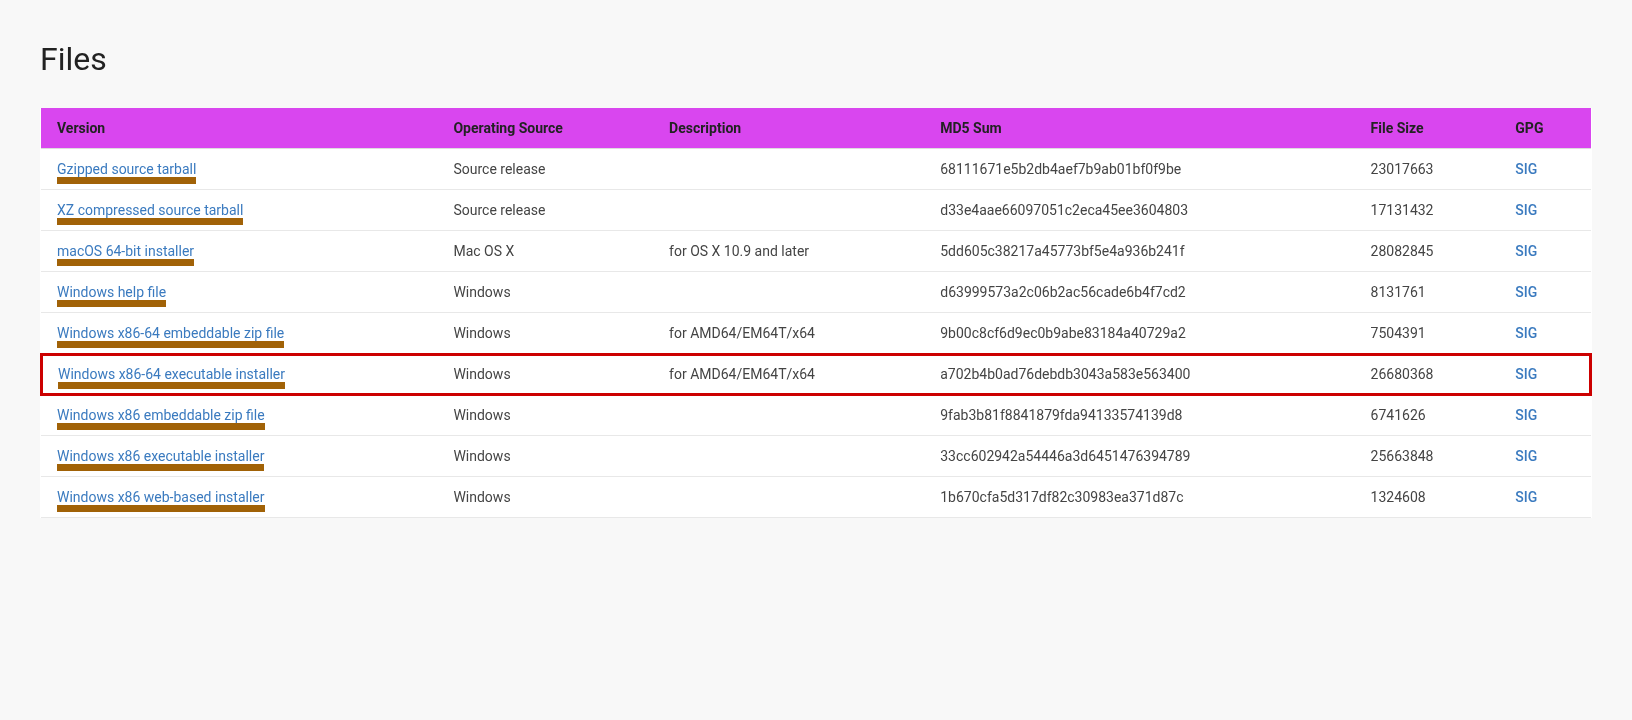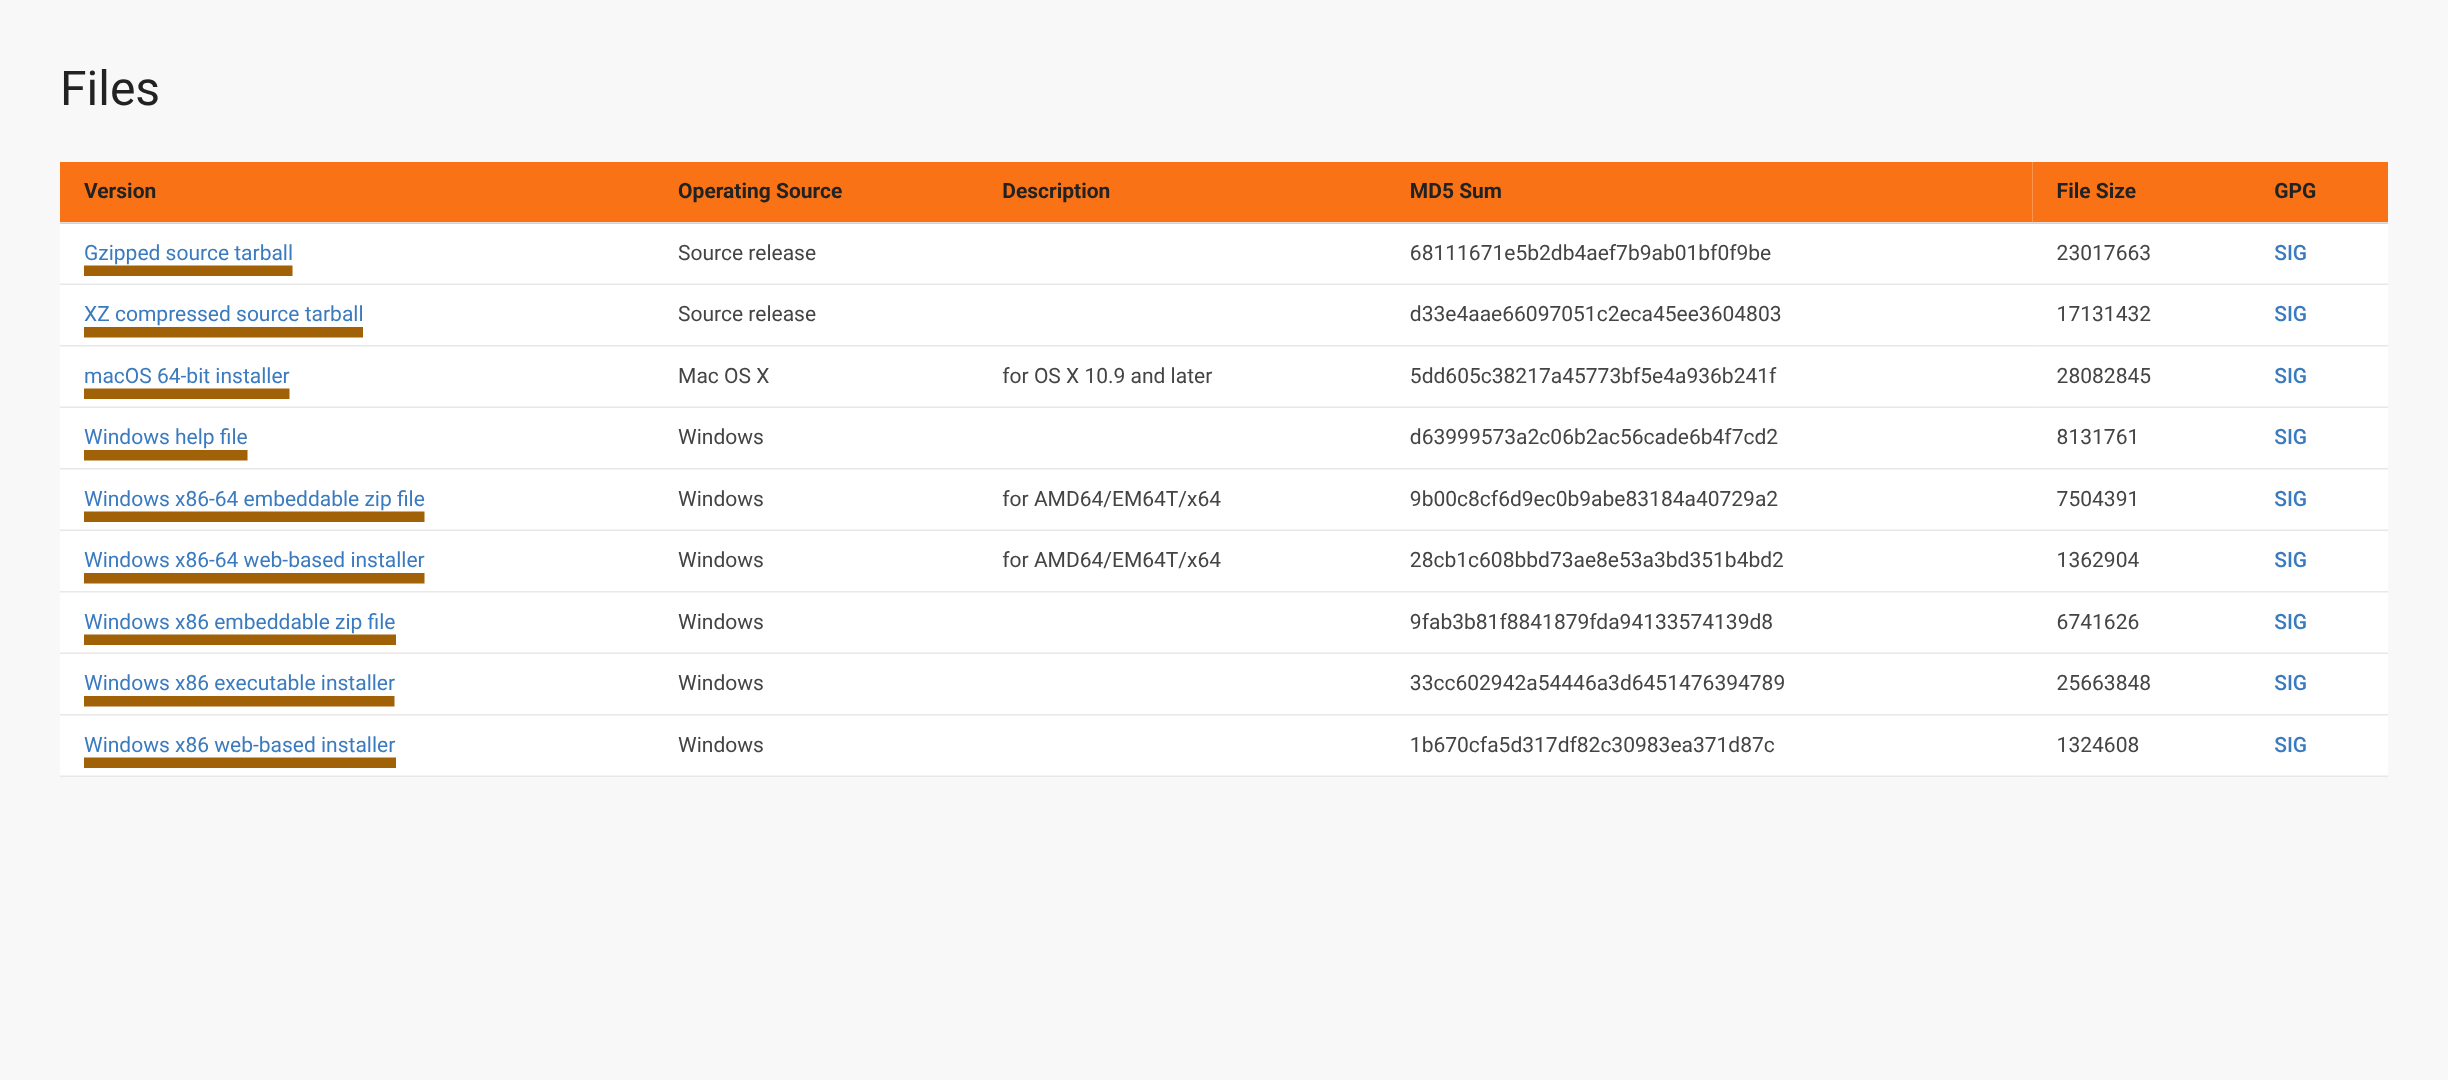--- a/index.html
+++ b/index.html
@@ -23,21 +23,21 @@
       margin-bottom: 30px;
     }
 
     table {
       width: 100%;
       border-collapse: collapse;
       background: #fff;
     }
 
     thead tr {
-      background-color: #f97316;
+      background-color: #d946ef;
     }
 
     thead th {
       text-align: left;
       padding: 12px 16px;
       font-weight: 700;
       font-size: 14px;
       color: #222;
       border-bottom: 1px solid #ddd;
     }
@@ -137,26 +137,26 @@
         <td><a href="#" class="sig-link">SIG</a></td>
       </tr>
       <tr>
         <td class="link-cell"><a href="#">Windows x86-64 embeddable zip file</a></td>
         <td>Windows</td>
         <td>for AMD64/EM64T/x64</td>
         <td>9b00c8cf6d9ec0b9abe83184a40729a2</td>
         <td>7504391</td>
         <td><a href="#" class="sig-link">SIG</a></td>
       </tr>
-      <tr>
-        <td class="link-cell"><a href="#">Windows x86-64 web-based installer</a></td>
+      <tr class="highlighted-row" style="outline: rgb(204, 0, 0) solid 2px; outline-offset: -1px;">
+        <td class="link-cell"><a href="#">Windows x86-64 executable installer</a></td>
         <td>Windows</td>
         <td>for AMD64/EM64T/x64</td>
-        <td>28cb1c608bbd73ae8e53a3bd351b4bd2</td>
-        <td>1362904</td>
+        <td>a702b4b0ad76debdb3043a583e563400</td>
+        <td>26680368</td>
         <td><a href="#" class="sig-link">SIG</a></td>
       </tr>
       <tr>
         <td class="link-cell"><a href="#">Windows x86 embeddable zip file</a></td>
         <td>Windows</td>
         <td></td>
         <td>9fab3b81f8841879fda94133574139d8</td>
         <td>6741626</td>
         <td><a href="#" class="sig-link">SIG</a></td>
       </tr>

